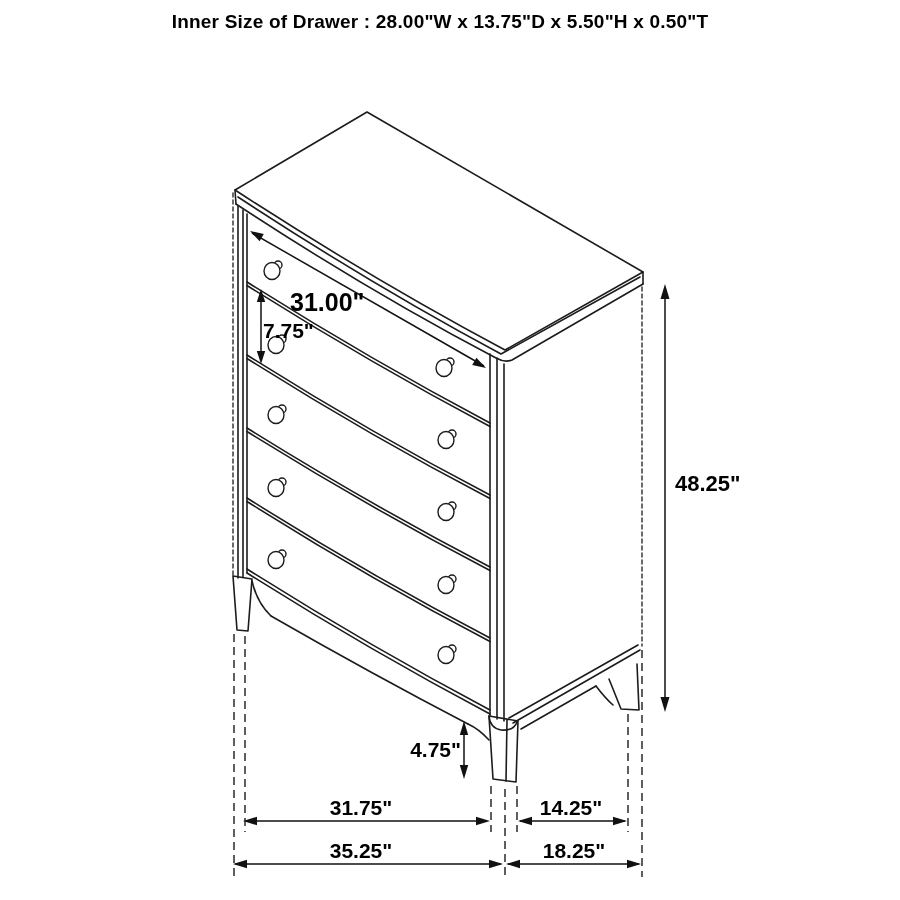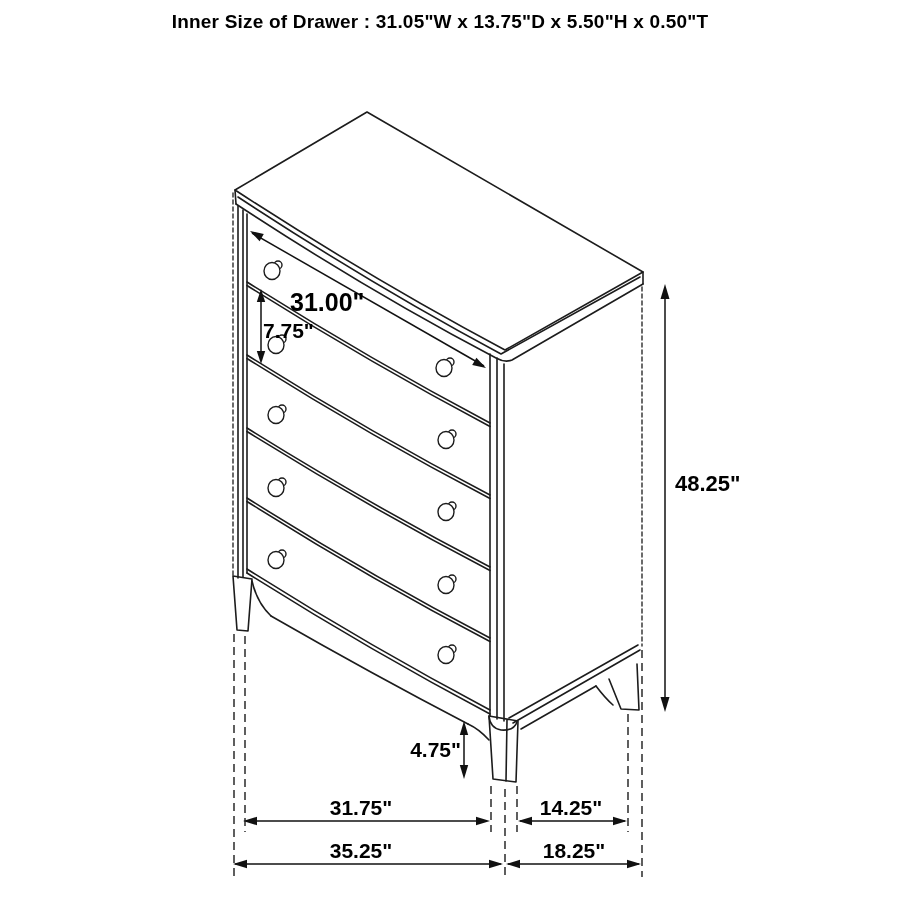--- a/index.html
+++ b/index.html
@@ -7,21 +7,21 @@
         font-family:"Liberation Sans",sans-serif;}
   .title{position:absolute;top:11px;left:0;width:880px;text-align:center;
          font-size:19px;font-weight:bold;color:#000;letter-spacing:0.2px;}
   svg{position:absolute;top:0;left:0;}
   .dimtext{font-family:"Liberation Sans",sans-serif;font-weight:bold;fill:#000;}
 </style>
 </head>
 <body>
 
 <div class="page">
-  <div class="title">Inner Size of Drawer : 31.05"W x 13.75"D x 5.50"H x 0.50"T</div>
+  <div class="title">Inner Size of Drawer : 28.00"W x 13.75"D x 5.50"H x 0.50"T</div>
 
   <svg width="900" height="900" viewBox="0 0 900 900">
 
     <g stroke="#1c1c1c" fill="none" stroke-width="1.6" stroke-linecap="round" stroke-linejoin="round">
 
       <g>
         <path d="M235,190 L367,112 L643,272 L505,350 Q370,278 235,190 Z" fill="#ffffff"></path>
         <path d="M238,197 Q372,285 501,354 L640,277"></path>
         <path d="M235,190 L236,204 M643,272 L643,284"></path>
         <path d="M236,204 Q370,292 496,358 Q505,363 512,360 L643,284"></path>

